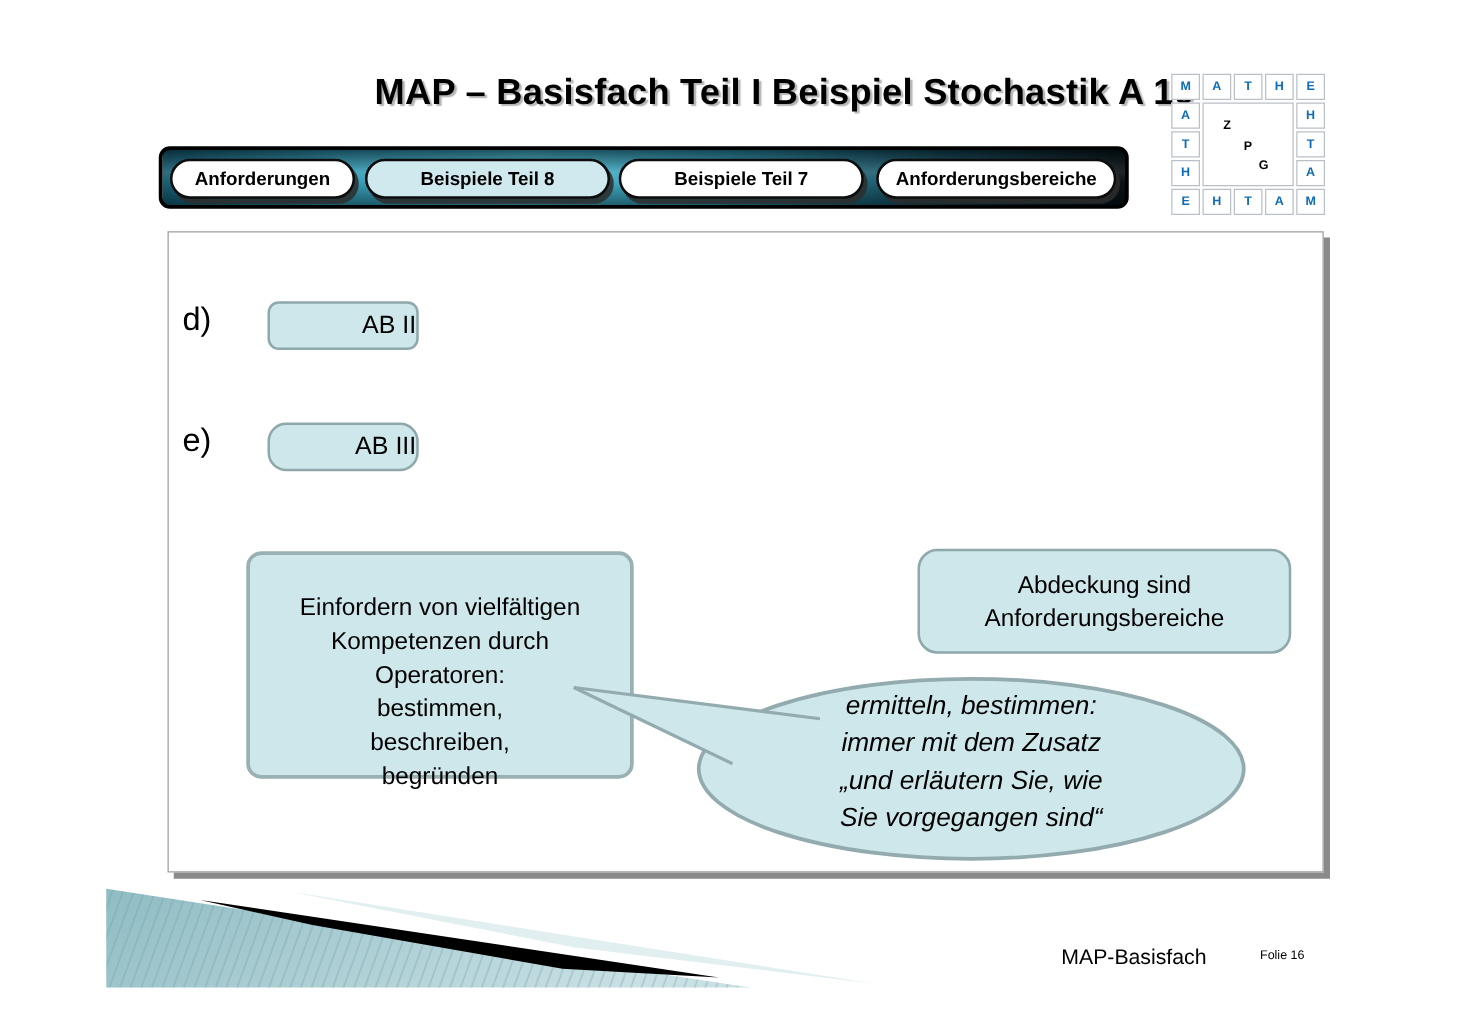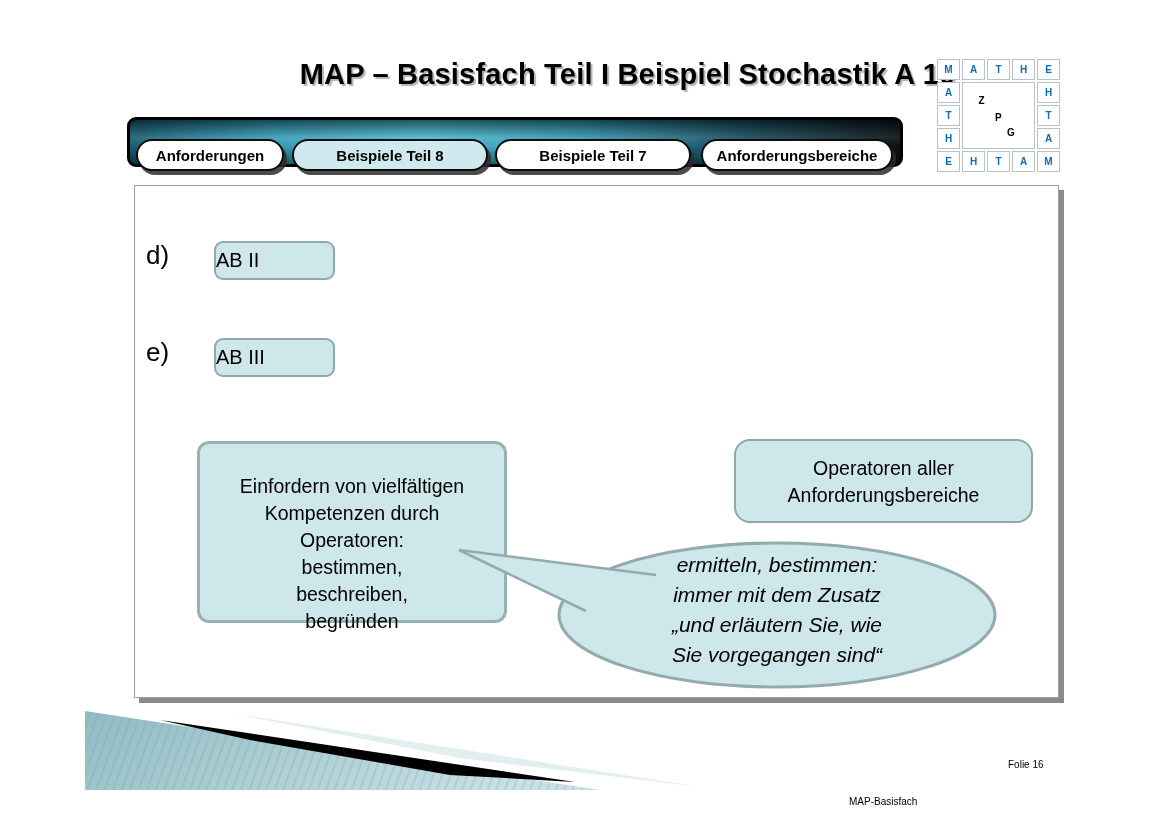--- a/index.html
+++ b/index.html
@@ -19,21 +19,21 @@
     box-sizing:border-box; border:3px solid #000; border-radius:9px;
     background:
       linear-gradient(to bottom, rgba(0,10,14,.55) 0%, rgba(255,255,255,.12) 40%, rgba(255,255,255,.04) 58%, rgba(0,10,14,.45) 100%),
       linear-gradient(to right, #10586e 0%, #2f97b2 18%, #46b5cc 38%, #2c93ad 58%, #0e3d4c 82%, #01080b 100%);
   }
   .pill{
     position:absolute; top:7px; height:32px; box-sizing:border-box;
     background:#ffffff; border:2px solid #0d0d0d; border-radius:17px;
     box-shadow:3px 4px 0 rgba(45,45,45,.85);
     display:flex; align-items:center; justify-content:center;
-    font-size:15px; font-weight:bold; cursor:pointer; white-space:nowrap;margin-top:12px;
+    font-size:15px; font-weight:bold; cursor:pointer; white-space:nowrap;
   }
   .pill.active{ background:#cfe9ef; }
   .pill1{ left:6px;   width:148px; }
   .pill2{ left:162px; width:196px; }
   .pill3{ left:365px; width:196px; }
   .pill4{ left:571px; width:192px; }
   
   .mgrid{
     position:absolute; left:935px; top:57px; border-collapse:separate; border-spacing:2px;
   }
@@ -52,41 +52,41 @@
     position:absolute; left:134px; top:185px; width:925px; height:513px;
     box-sizing:border-box; background:#fff; border:1px solid #9e9e9e;
     box-shadow:5px 5px 0 #8a8a8a;
   }
   .itemlabel{ position:absolute; font-size:26px; }
   .lbl-d{ left:11px; top:54px; }
   .lbl-e{ left:11px; top:151px; }
   .abbox{
     position:absolute; left:79px; width:121px; height:39px; box-sizing:border-box;
     background:#cde7ea; border:2px solid #8ea8ab; border-radius:9px;
-    display:flex; align-items:center; justify-content:flex-start; font-size:20px;
-  }
-  .ab2{ top:55px; } .ab3{ top:152px; }
+    display:flex; align-items:center; justify-content:flex-end; font-size:20px;
+  }
+  .ab2{ top:55px; } .ab3{ top:152px;border-radius:15px; }
   .prelines{ white-space:pre-line; text-align:center; }
   .leftbubble{
     position:absolute; left:62px; top:255px; width:310px; height:182px; box-sizing:border-box;
     background:#cde7ea; border:3px solid #9ab1b3; border-radius:12px;
     font-size:19.5px; line-height:27px; padding-top:29px;
   }
   .rightbox{
     position:absolute; left:599px; top:253px; width:299px; height:84px; box-sizing:border-box;
     background:#cde7ea; border:2.5px solid #8ea8ab; border-radius:16px;
     font-size:19.5px; line-height:27px; padding-top:14px;
   }
   .callout-svg{ position:absolute; left:0; top:0; width:925px; height:513px; pointer-events:none; }
   .ellipsetext{
     position:absolute; left:424px; top:364px; width:436px;
     font-size:21px; line-height:30px;font-style:italic;
   }
   
-  .footer-left{ position:absolute; left:849px; top:796px; font-size:10px; }
+  .footer-left{ position:absolute; left:849px; top:756px; font-size:17px; }
   .footer-right{ position:absolute; left:1008px; top:759px; font-size:10px; }
   
   .swoosh{ position:absolute; left:0; top:700px; }
 </style>
 </head>
 <body>
 
 <div class="slide">
 
   <div class="title">MAP – Basisfach Teil I Beispiel Stochastik A 10</div>
@@ -154,21 +154,21 @@
       <span>AB III</span>
     </div>
 
     <div class="leftbubble prelines">Einfordern von vielfältigen
 Kompetenzen durch
 Operatoren:
 bestimmen,
 beschreiben,
 begründen</div>
 
-    <div class="rightbox prelines">Operatoren aller
+    <div class="rightbox prelines">Abdeckung sind
 Anforderungsbereiche</div>
 
     <svg class="callout-svg" viewBox="0 0 925 513" xmlns="http://www.w3.org/2000/svg">
       <ellipse cx="642" cy="429" rx="218" ry="72" fill="#cde7ea" stroke="#93abae" stroke-width="3"></ellipse>
       <polygon points="324,364 521,389 451,425" fill="#cde7ea" stroke="none"></polygon>
       <line x1="324" y1="364" x2="521" y2="389" stroke="#93abae" stroke-width="2.5"></line>
       <line x1="324" y1="364" x2="451" y2="425" stroke="#93abae" stroke-width="2.5"></line>
     </svg>
 
     <div class="ellipsetext prelines">ermitteln, bestimmen:

